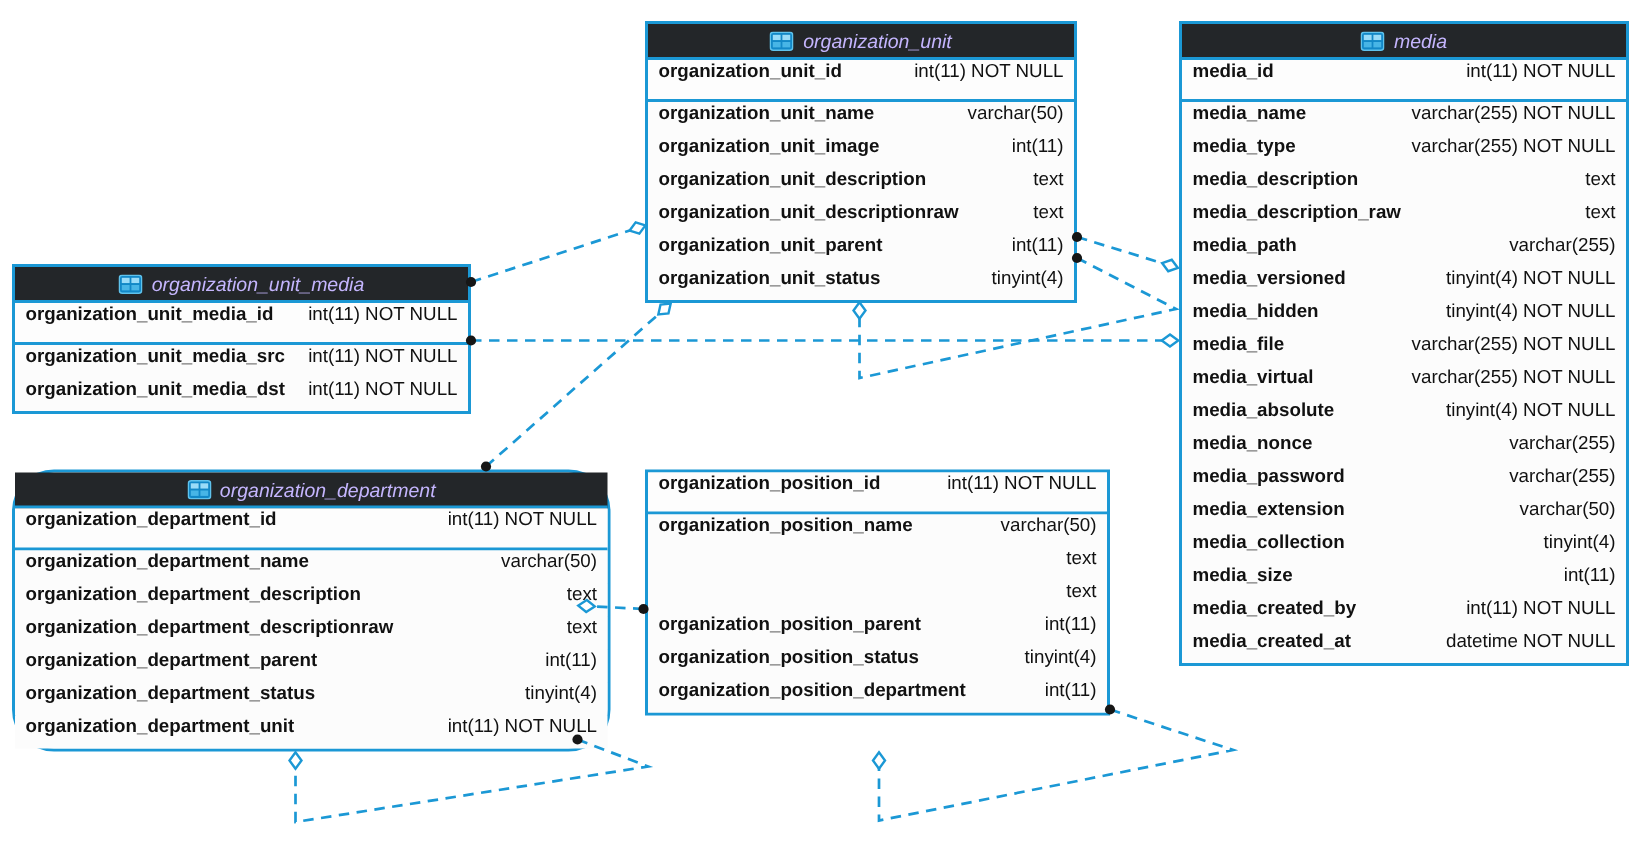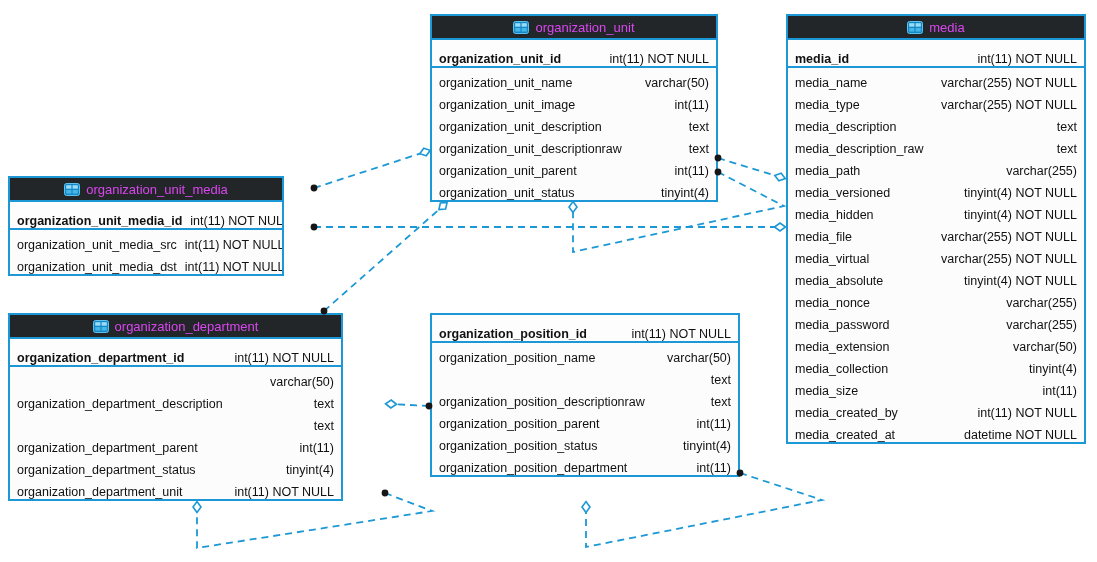--- a/index.html
+++ b/index.html
@@ -11,32 +11,32 @@
   #canvas{position:absolute;left:0;top:0;width:1097px;height:562px;}
   .table{
     position:absolute;box-sizing:border-box;
     border:2px solid var(--accent);background:var(--row-bg);
     z-index:2;
   }
   .thead{
     height:22px;background:var(--header-bg);
     border-bottom:2px solid var(--accent);
     display:flex;align-items:center;justify-content:center;gap:6px;
-    color:#d946ef;font-size:13px;
+    color:#c4b5fd;font-size:13px;font-style:italic;
   }
   .ticon{flex:0 0 auto;display:block;}
   .row{
-    display:flex;align-items:flex-end;gap:8px;
+    display:flex;align-items:flex-start;gap:8px;
     height:var(--rh,22px);padding:0 7px;
     font-size:12.5px;color:#111;background:var(--row-bg);
     white-space:nowrap;overflow:hidden;
   }
   .row.pk{height:26px;border-bottom:2px solid var(--accent);background:#fdfdfd;}
   .row.pk .fname{font-weight:bold;}
-  .fname{flex:0 0 auto;}
+  .fname{flex:0 0 auto;font-weight:bold;}
   .ftype{margin-left:auto;flex:0 0 auto;text-align:right;}
   #rels{position:absolute;left:0;top:0;z-index:5;pointer-events:none;}
   .rel-line{fill:none;stroke:var(--accent);stroke-width:1.8;stroke-dasharray:7 5;pointer-events:stroke;}
   .rel-dot{fill:#161616;stroke:none;}
   .rel-diamond{fill:#ffffff;stroke:var(--accent);stroke-width:1.6;}
 </style>
 </head>
 <body>
 
 <div id="canvas">
@@ -183,21 +183,21 @@
       </div>
       <div class="row">
         <span class="fname">media_created_by</span>
         <span class="ftype">int(11) NOT NULL</span>
       </div>
       <div class="row">
         <span class="fname">media_created_at</span>
         <span class="ftype">datetime NOT NULL</span>
       </div>
     </div>
-    <div class="table" style="left: 8px; top: 176px; width: 276px; --rh: 22px;">
+    <div class="table" style="left: 8px; top: 176px; width: 306px; --rh: 22px;">
       <div class="thead">
         <svg class="ticon" width="16" height="13" viewBox="0 0 16 13">
           <rect x="0.5" y="0.5" width="15" height="12" rx="2" fill="#1288c7" stroke="#5fc2ec" stroke-width="1"></rect>
           <rect x="2.2" y="2.2" width="5.2" height="3.5" fill="#9adcf8"></rect>
           <rect x="8.6" y="2.2" width="5.2" height="3.5" fill="#9adcf8"></rect>
           <rect x="2.2" y="7" width="5.2" height="3.6" fill="#47b5e6"></rect>
           <rect x="8.6" y="7" width="5.2" height="3.6" fill="#47b5e6"></rect>
         </svg>
         <span class="tname">organization_unit_media</span>
       </div>
@@ -207,43 +207,45 @@
       </div>
       <div class="row">
         <span class="fname">organization_unit_media_src</span>
         <span class="ftype">int(11) NOT NULL</span>
       </div>
       <div class="row">
         <span class="fname">organization_unit_media_dst</span>
         <span class="ftype">int(11) NOT NULL</span>
       </div>
     </div>
-    <div class="table" style="left: 8px; top: 313px; width: 335px; --rh: 22px;">
+    <div class="table" style="left: 8px; top: 313px; width: 399px; border-radius: 28px; --rh: 22px;">
       <div class="thead">
         <svg class="ticon" width="16" height="13" viewBox="0 0 16 13">
           <rect x="0.5" y="0.5" width="15" height="12" rx="2" fill="#1288c7" stroke="#5fc2ec" stroke-width="1"></rect>
           <rect x="2.2" y="2.2" width="5.2" height="3.5" fill="#9adcf8"></rect>
           <rect x="8.6" y="2.2" width="5.2" height="3.5" fill="#9adcf8"></rect>
           <rect x="2.2" y="7" width="5.2" height="3.6" fill="#47b5e6"></rect>
           <rect x="8.6" y="7" width="5.2" height="3.6" fill="#47b5e6"></rect>
         </svg>
         <span class="tname">organization_department</span>
       </div>
       <div class="row pk">
         <span class="fname">organization_department_id</span>
         <span class="ftype">int(11) NOT NULL</span>
       </div>
       <div class="row">
+        <span class="fname">organization_department_name</span>
         <span class="ftype">varchar(50)</span>
       </div>
       <div class="row">
         <span class="fname">organization_department_description</span>
         <span class="ftype">text</span>
       </div>
       <div class="row">
+        <span class="fname">organization_department_descriptionraw</span>
         <span class="ftype">text</span>
       </div>
       <div class="row">
         <span class="fname">organization_department_parent</span>
         <span class="ftype">int(11)</span>
       </div>
       <div class="row">
         <span class="fname">organization_department_status</span>
         <span class="ftype">tinyint(4)</span>
       </div>
@@ -258,21 +260,20 @@
         <span class="ftype">int(11) NOT NULL</span>
       </div>
       <div class="row">
         <span class="fname">organization_position_name</span>
         <span class="ftype">varchar(50)</span>
       </div>
       <div class="row">
         <span class="ftype">text</span>
       </div>
       <div class="row">
-        <span class="fname">organization_position_descriptionraw</span>
         <span class="ftype">text</span>
       </div>
       <div class="row">
         <span class="fname">organization_position_parent</span>
         <span class="ftype">int(11)</span>
       </div>
       <div class="row">
         <span class="fname">organization_position_status</span>
         <span class="ftype">tinyint(4)</span>
       </div>

